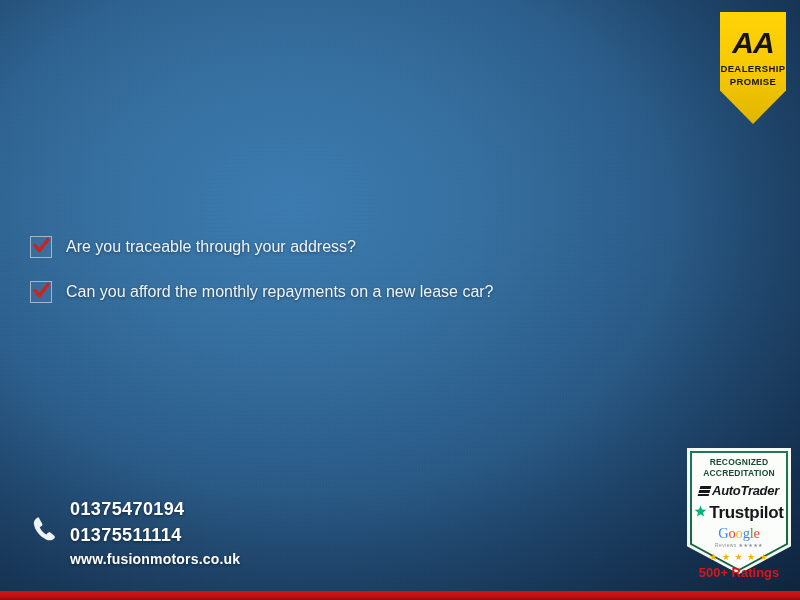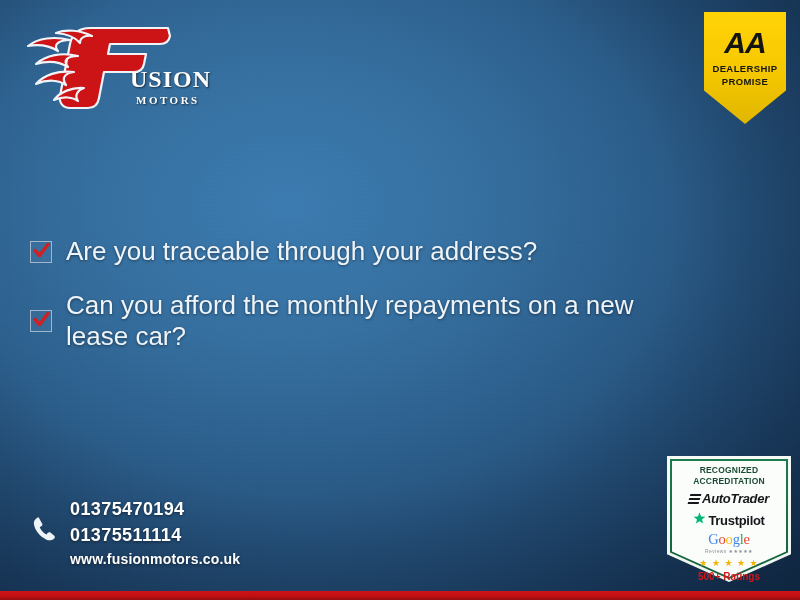--- a/index.html
+++ b/index.html
@@ -81,21 +81,21 @@
     font-size: 11px;
     letter-spacing: 2.5px;
     text-shadow: 1px 1px 2px rgba(0,0,0,.6);
   }
 
   
   .aa-badge {
     position: absolute;
     right: 14px;
     top: 12px;
-    width: 82px;
+    width: 66px;
     height: 112px;
   }
   .aa-shield {
     position: absolute;
     inset: 0;
     background: linear-gradient(180deg, #ffd407 0%, #f5c700 55%, #e0b600 100%);
     clip-path: polygon(0% 0%, 100% 0%, 100% 70%, 50% 100%, 0% 70%);
     box-shadow: 0 2px 5px rgba(0,0,0,.4);
   }
   .aa-inner {
@@ -169,21 +169,21 @@
     position: relative;
     background: rgba(255,255,255,.04);
   }
   .check-box svg {
     position: absolute;
     left: 1px;
     top: -1px;
   }
   .check-text {
     color: #eef4f9;
-    font-size: 26px;
+    font-size: 16px;
     line-height: 1.2;
     text-shadow: 0 1px 3px rgba(0,0,0,.45);
   }
 
   
   .answer-block {
     position: absolute;
     left: 0;
     right: 0;
     top: 363px;
@@ -228,22 +228,22 @@
     font-weight: bold;
     font-size: 14px;
     letter-spacing: .2px;
     text-shadow: 0 1px 3px rgba(0,0,0,.5);
   }
 
   
   .accred {
     position: absolute;
     right: 9px;
-    bottom: 18px;
-    width: 124px;
+    bottom: 26px;
+    width: 104px;
     height: 126px;
   }
   .accred-shield {
     position: absolute;
     inset: 0;
     background: linear-gradient(180deg, #f7fbf8 0%, #eef6f0 100%);
     clip-path: polygon(0% 0%, 100% 0%, 100% 78%, 50% 100%, 0% 78%);
     box-shadow: 0 2px 6px rgba(0,0,0,.45);
   }
   .accred-border {
@@ -293,21 +293,21 @@
     background:
       linear-gradient(180deg,
         #16171a 0 2.5px, transparent 2.5px 4px,
         #16171a 4px 6.5px, transparent 6.5px 8px,
         #16171a 8px 10px);
     transform: skewX(-16deg);
   }
   .brand-trustpilot {
     color: #16171a;
     font-weight: bold;
-    font-size: 13px;
+    font-size: 17px;
     letter-spacing: -.3px;
   }
   .brand-google {
     margin-top: 3px;
     font-family: "Liberation Serif", serif;
     font-size: 14.5px;
     letter-spacing: -.2px;
     line-height: 1;
   }
   .g1 { color: #4285f4; } .g2 { color: #ea4335; } .g3 { color: #fbbc05; }
@@ -320,46 +320,32 @@
   }
   .stars {
     color: #f5b301;
     font-size: 9px;
     letter-spacing: 1px;
     margin-top: 4px;
   }
   .ratings {
     color: #d4171a;
     font-weight: bold;
-    font-size: 10px;
+    font-size: 13px;
     margin-top: 3px;
   }
 </style>
 </head>
 <body>
 
 <div id="poster">
 
   <div class="texture"></div>
   <div class="vignette"></div>
 
-  <div class="logo">
-    <svg width="210" height="112" viewBox="0 0 210 112">
-      <g stroke="#f0f4f8" stroke-width="2.2" fill="#cc1417" stroke-linejoin="round">
-        <path d="M150 18 L72 18 C60 18 54 25 52 34 L42 86 C41 93 45 98 52 98 L70 98 C77 98 80 94 81 88 L86 62 L116 62 C122 62 125 59 126 54 L128 44 L90 44 L92 34 L142 34 C148 34 151 31 152 26 Z"></path>
-        <path d="M52 30 C36 26 20 28 10 36 C22 34 32 36 40 41 C34 34 42 30 52 30 Z"></path>
-        <path d="M60 46 C44 42 28 45 18 54 C31 50 42 52 50 57 C44 50 50 46 60 46 Z"></path>
-        <path d="M56 62 C40 60 26 65 18 74 C30 69 41 70 48 75 C43 68 47 63 56 62 Z"></path>
-        <path d="M74 26 C62 20 48 19 38 23 C50 24 58 28 62 33 C62 27 68 25 74 26 Z"></path>
-        <path d="M66 78 C54 77 42 82 36 90 C46 86 55 87 60 91 C56 85 60 80 66 78 Z"></path>
-      </g>
-    </svg>
-    <div class="wordmark">USION</div>
-    <div class="submark">MOTORS</div>
-  </div>
 
   <div class="aa-badge">
     <div class="aa-shield"></div>
     <div class="aa-inner">
       <div class="aa-letters">AA</div>
       <div class="aa-line1">DEALERSHIP</div>
       <div class="aa-line2">PROMISE</div>
     </div>
   </div>
 

